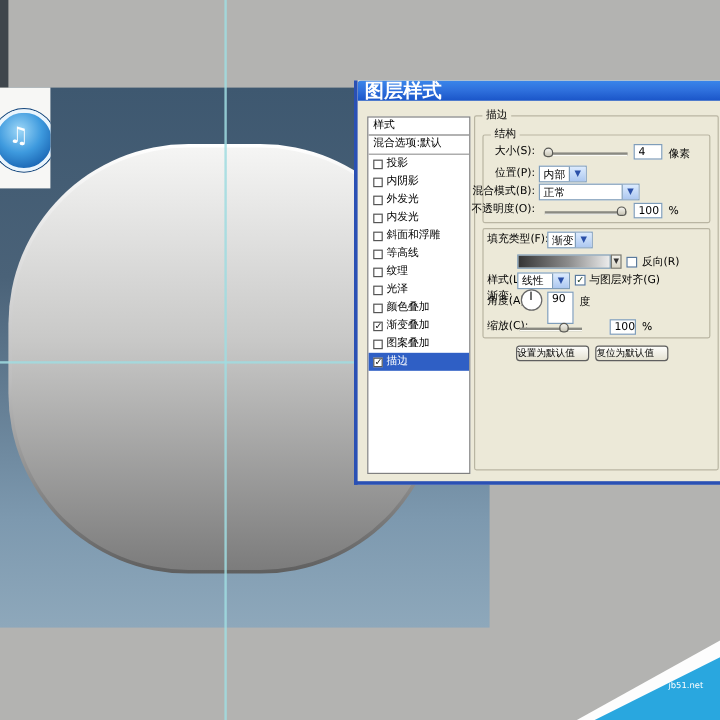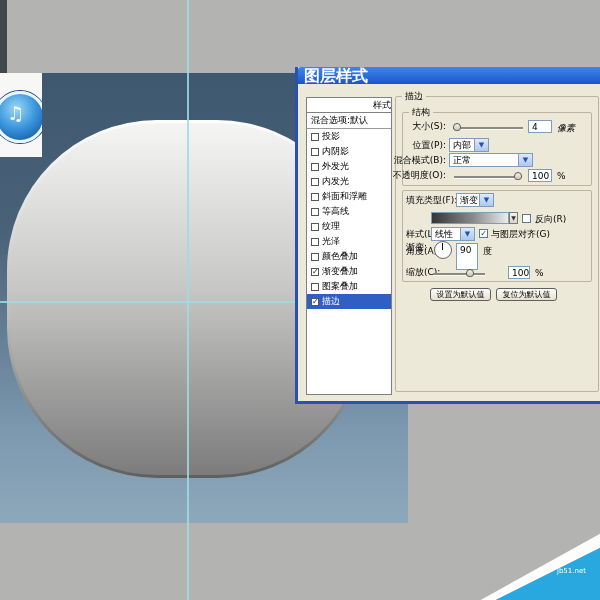--- a/index.html
+++ b/index.html
@@ -39,21 +39,21 @@
     border-top-left-radius:3px;}
   .title-text{position:absolute;left:6px;top:0;line-height:17px;color:#ffffff;
     font-size:16px;font-weight:bold;}
   .lbl{position:absolute;font-size:9px;color:#000;white-space:nowrap;line-height:11px;}
   .lbl.r{text-align:right;}
 
   
   .style-list{left:8px;top:30px;width:86px;height:298px;background:#ffffff;
     border:1px solid #808080;box-sizing:border-box;overflow:hidden;}
   .ls-header{height:14px;line-height:14px;font-size:9px;padding-left:4px;
-    border-bottom:1px solid #808080;text-align:right;}
+    border-bottom:1px solid #808080;}
   .ls-row{height:15px;line-height:15px;font-size:9px;display:flex;align-items:center;
     padding-left:4px;white-space:nowrap;}
   .ls-row.first{border-bottom:1px solid #9a9a9a;}
   .ls-row.indent{}
   .ls-row.selected{background:#2f5fc5;color:#ffffff;}
   .cb{width:8px;height:8px;background:#ffffff;border:1px solid #555;box-sizing:border-box;
     margin-right:3px;flex:0 0 auto;font-size:8px;line-height:6px;color:#222;text-align:center;}
   .ls-label{overflow:hidden;}
 
   
@@ -78,21 +78,21 @@
     background:linear-gradient(90deg,#353535 0%,#8c8c8c 55%,#ececec 100%);}
   .grad-btn{position:absolute;width:9px;height:12px;background:linear-gradient(180deg,#f4f3ee,#d9d6c6);
     border:1px solid #7a7a72;box-sizing:border-box;font-size:6px;line-height:10px;text-align:center;color:#333;}
   .chk{position:absolute;width:9px;height:9px;background:#ffffff;border:1px solid #5a7a9c;
     box-sizing:border-box;font-size:8px;line-height:7px;text-align:center;color:#1a3a1a;}
   .dial{position:absolute;width:18px;height:18px;border-radius:50%;background:#ffffff;
     border:1px solid #666;box-sizing:border-box;}
   .dial-needle{position:absolute;left:7px;top:1px;width:1px;height:7px;background:#111;}
   .xp-btn{position:absolute;height:13px;background:linear-gradient(180deg,#fdfdfb,#e5e2d2);
     border:1px solid #5f5f5f;border-radius:3px;box-sizing:border-box;font-size:8px;
-    line-height:11px;text-align:center;color:#000;white-space:nowrap;}
+    line-height:11px;color:#000;white-space:nowrap;}
 </style>
 </head>
 <body>
 
 <div class="scene">
 
   <div class="abs canvas"></div>
   <div class="abs dark-sliver"></div>
 
   <div class="abs squircle-outer">
@@ -175,21 +175,21 @@
     </div>
 
     <div class="groupbox" style="left:104px;top:45px;width:190px;height:74px;">
       <span class="groupcap">结构</span>
     </div>
 
     <span class="lbl r" style="left:100px;top:54px;width:48px;">大小(S):</span>
     <div class="slider-track" style="left:155px;top:60px;width:70px;"></div>
     <div class="slider-thumb" style="left:155px;top:56px;"></div>
     <div class="inputbox" style="left:230px;top:53px;width:24px;height:13px;">4</div>
-    <span class="unit" style="left:259px;top:55px;font-style:italic;">像素</span>
+    <span class="unit" style="left:259px;top:55px;">像素</span>
 
     <span class="lbl r" style="left:100px;top:73px;width:48px;">位置(P):</span>
     <div class="dropdown" style="left:151px;top:71px;width:40px;">
       <span class="dd-text">内部</span>
       <span class="dd-btn">▼</span>
     </div>
 
     <span class="lbl r" style="left:92px;top:88px;width:56px;">混合模式(B):</span>
     <div class="dropdown" style="left:151px;top:86px;width:84px;">
       <span class="dd-text">正常</span>

